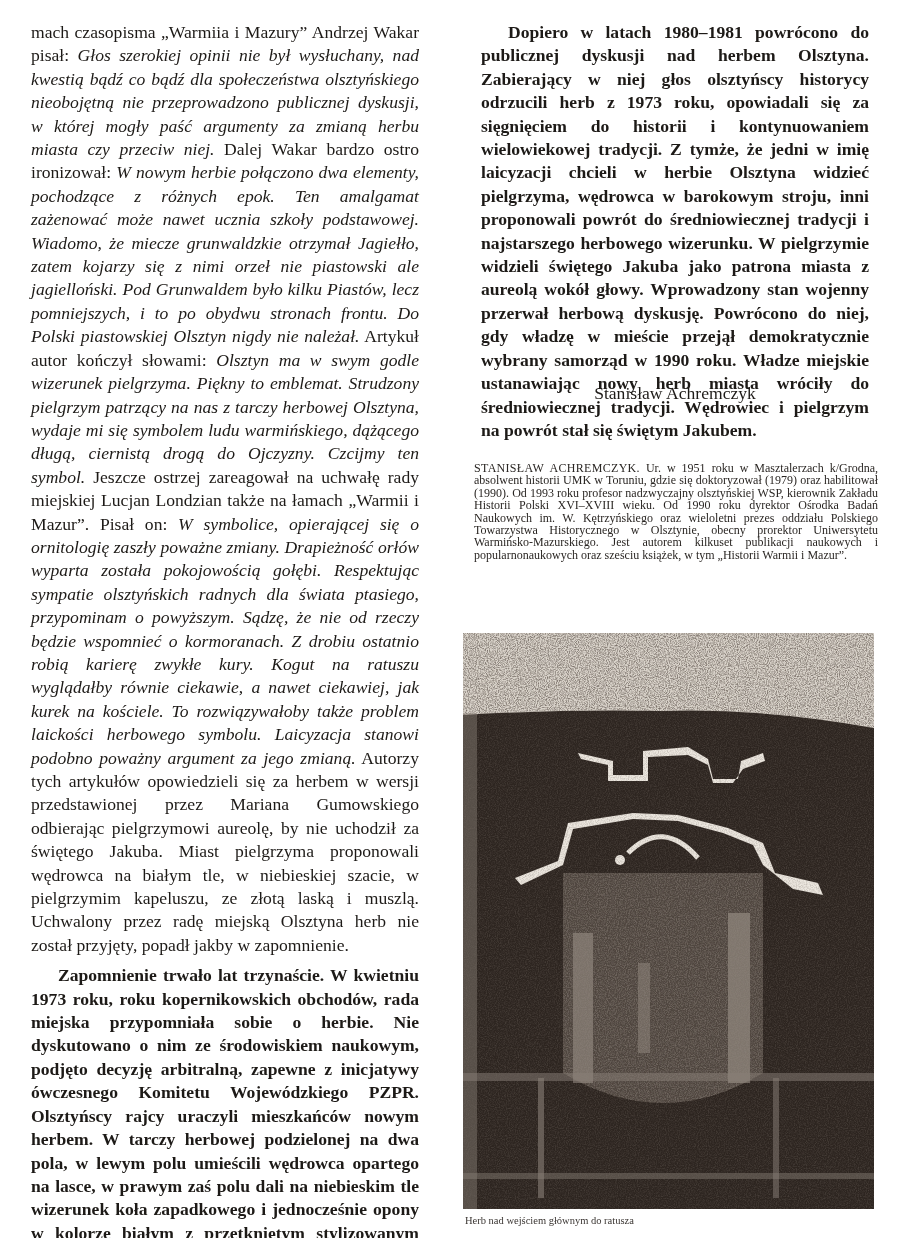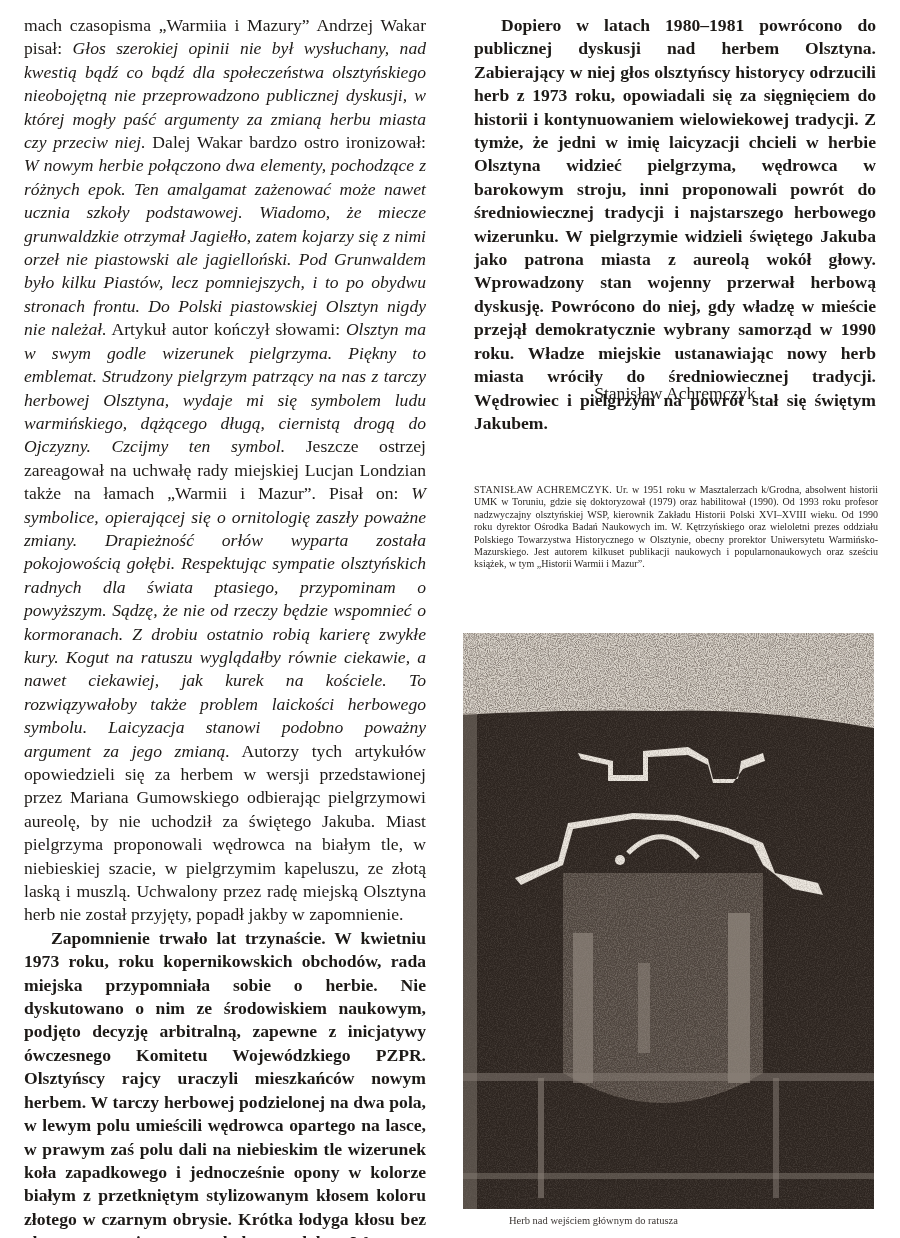--- a/index.html
+++ b/index.html
@@ -1,28 +1,28 @@
 <!DOCTYPE html>
 <html><head>
 <meta charset="utf-8">
 <style>
   html, body { margin: 0; padding: 0; background: #ffffff; }
   body { width: 900px; height: 1238px; position: relative; overflow: hidden; color: #1d1a17; }
   .col { position: absolute; font-family: "Liberation Serif", serif; font-size: 17.6px; line-height: 23.4px; text-align: justify; }
   .col-left { left: 24px; top: 14px; width: 402px; }
   .col-right { left: 474px; top: 14px; width: 402px; }
-  .col p { margin: 0; }
+  .col p { margin: 7px; }
   .indent { text-indent: 27px; font-weight: bold; }
   .it { font-style: italic; }
   .signature { position: absolute; left: 474px; top: 383px; width: 402px; text-align: center; font-family: "Liberation Serif", serif; font-size: 17.6px; }
-  .bio { position: absolute; left: 474px; top: 484px; width: 404px; font-family: "Liberation Serif", serif; font-size: 10px; line-height: 12.4px; text-align: justify; color: #2a2623; }
+  .bio { position: absolute; left: 474px; top: 462px; width: 404px; font-family: "Liberation Serif", serif; font-size: 12px; line-height: 12.4px; text-align: justify; color: #2a2623; }
   .bio .name { letter-spacing: 0.3px; }
   .photo { position: absolute; left: 463px; top: 633px; width: 411px; height: 576px; background: #2d2520; overflow: hidden; }
   .photo svg { display: block; }
-  .caption { position: absolute; left: 465px; top: 1215px; font-family: "Liberation Serif", serif; font-size: 10.5px; color: #3a3532; margin-left: 44px; }
+  .caption { position: absolute; left: 465px; top: 1215px; font-family: "Liberation Serif", serif; font-size: 10.5px; color: #3a3532; }
 </style>
 </head>
 <body>
 
 <div class="col col-left" id="left-col">
     <p><span>mach czasopisma „Warmiia i Mazury” Andrzej Wakar pisał: </span><span class="it">Głos szerokiej opinii nie był wysłuchany, nad kwestią bądź co bądź dla społeczeństwa olsztyńskiego nieobojętną nie przeprowadzono publicznej dyskusji, w której mogły paść argumenty za zmianą herbu miasta czy przeciw niej.</span><span> Dalej Wakar bardzo ostro ironizował: </span><span class="it">W nowym herbie połączono dwa elementy, pochodzące z różnych epok. Ten amalgamat zażenować może nawet ucznia szkoły podstawowej. Wiadomo, że miecze grunwaldzkie otrzymał Jagiełło, zatem kojarzy się z nimi orzeł nie piastowski ale jagielloński. Pod Grunwaldem było kilku Piastów, lecz pomniejszych, i to po obydwu stronach frontu. Do Polski piastowskiej Olsztyn nigdy nie należał.</span><span> Artykuł autor kończył słowami: </span><span class="it">Olsztyn ma w swym godle wizerunek pielgrzyma. Piękny to emblemat. Strudzony pielgrzym patrzący na nas z tarczy herbowej Olsztyna, wydaje mi się symbolem ludu warmińskiego, dążącego długą, ciernistą drogą do Ojczyzny. Czcijmy ten symbol.</span><span> Jeszcze ostrzej zareagował na uchwałę rady miejskiej Lucjan Londzian także na łamach „Warmii i Mazur”. Pisał on: </span><span class="it">W symbolice, opierającej się o ornitologię zaszły poważne zmiany. Drapieżność orłów wyparta została pokojowością gołębi. Respektując sympatie olsztyńskich radnych dla świata ptasiego, przypominam o powyższym. Sądzę, że nie od rzeczy będzie wspomnieć o kormoranach. Z drobiu ostatnio robią karierę zwykłe kury. Kogut na ratuszu wyglądałby równie ciekawie, a nawet ciekawiej, jak kurek na kościele. To rozwiązywałoby także problem laickości herbowego symbolu. Laicyzacja stanowi podobno poważny argument za jego zmianą.</span><span> Autorzy tych artykułów opowiedzieli się za herbem w wersji przedstawionej przez Mariana Gumowskiego odbierając pielgrzymowi aureolę, by nie uchodził za świętego Jakuba. Miast pielgrzyma proponowali wędrowca na białym tle, w niebieskiej szacie, w pielgrzymim kapeluszu, ze złotą laską i muszlą. Uchwalony przez radę miejską Olsztyna herb nie został przyjęty, popadł jakby w zapomnienie.</span></p>
     <p class="indent"><span>Zapomnienie trwało lat trzynaście. W kwietniu 1973 roku, roku kopernikowskich obchodów, rada miejska przypomniała sobie o herbie. Nie dyskutowano o nim ze środowiskiem naukowym, podjęto decyzję arbitralną, zapewne z inicjatywy ówczesnego Komitetu Wojewódzkiego PZPR. Olsztyńscy rajcy uraczyli mieszkańców nowym herbem. W tarczy herbowej podzielonej na dwa pola, w lewym polu umieścili wędrowca opartego na lasce, w prawym zaś polu dali na niebieskim tle wizerunek koła zapadkowego i jednocześnie opony w kolorze białym z przetkniętym stylizowanym kłosem koloru złotego w czarnym obrysie. Krótka łodyga kłosu bez obrysu wystaje spoza koła u dołu. W epoce gierkowskich sukcesów nowy herb miał symbolizować potęgę olsztyńskiego przemysłu i rolnictwa regionu. Nie dopuszczono do dyskusji nad herbem i zabroniono krytyki miejskiej uchwały.</span></p>
   </div>
 
 <div class="col col-right" id="right-col">

